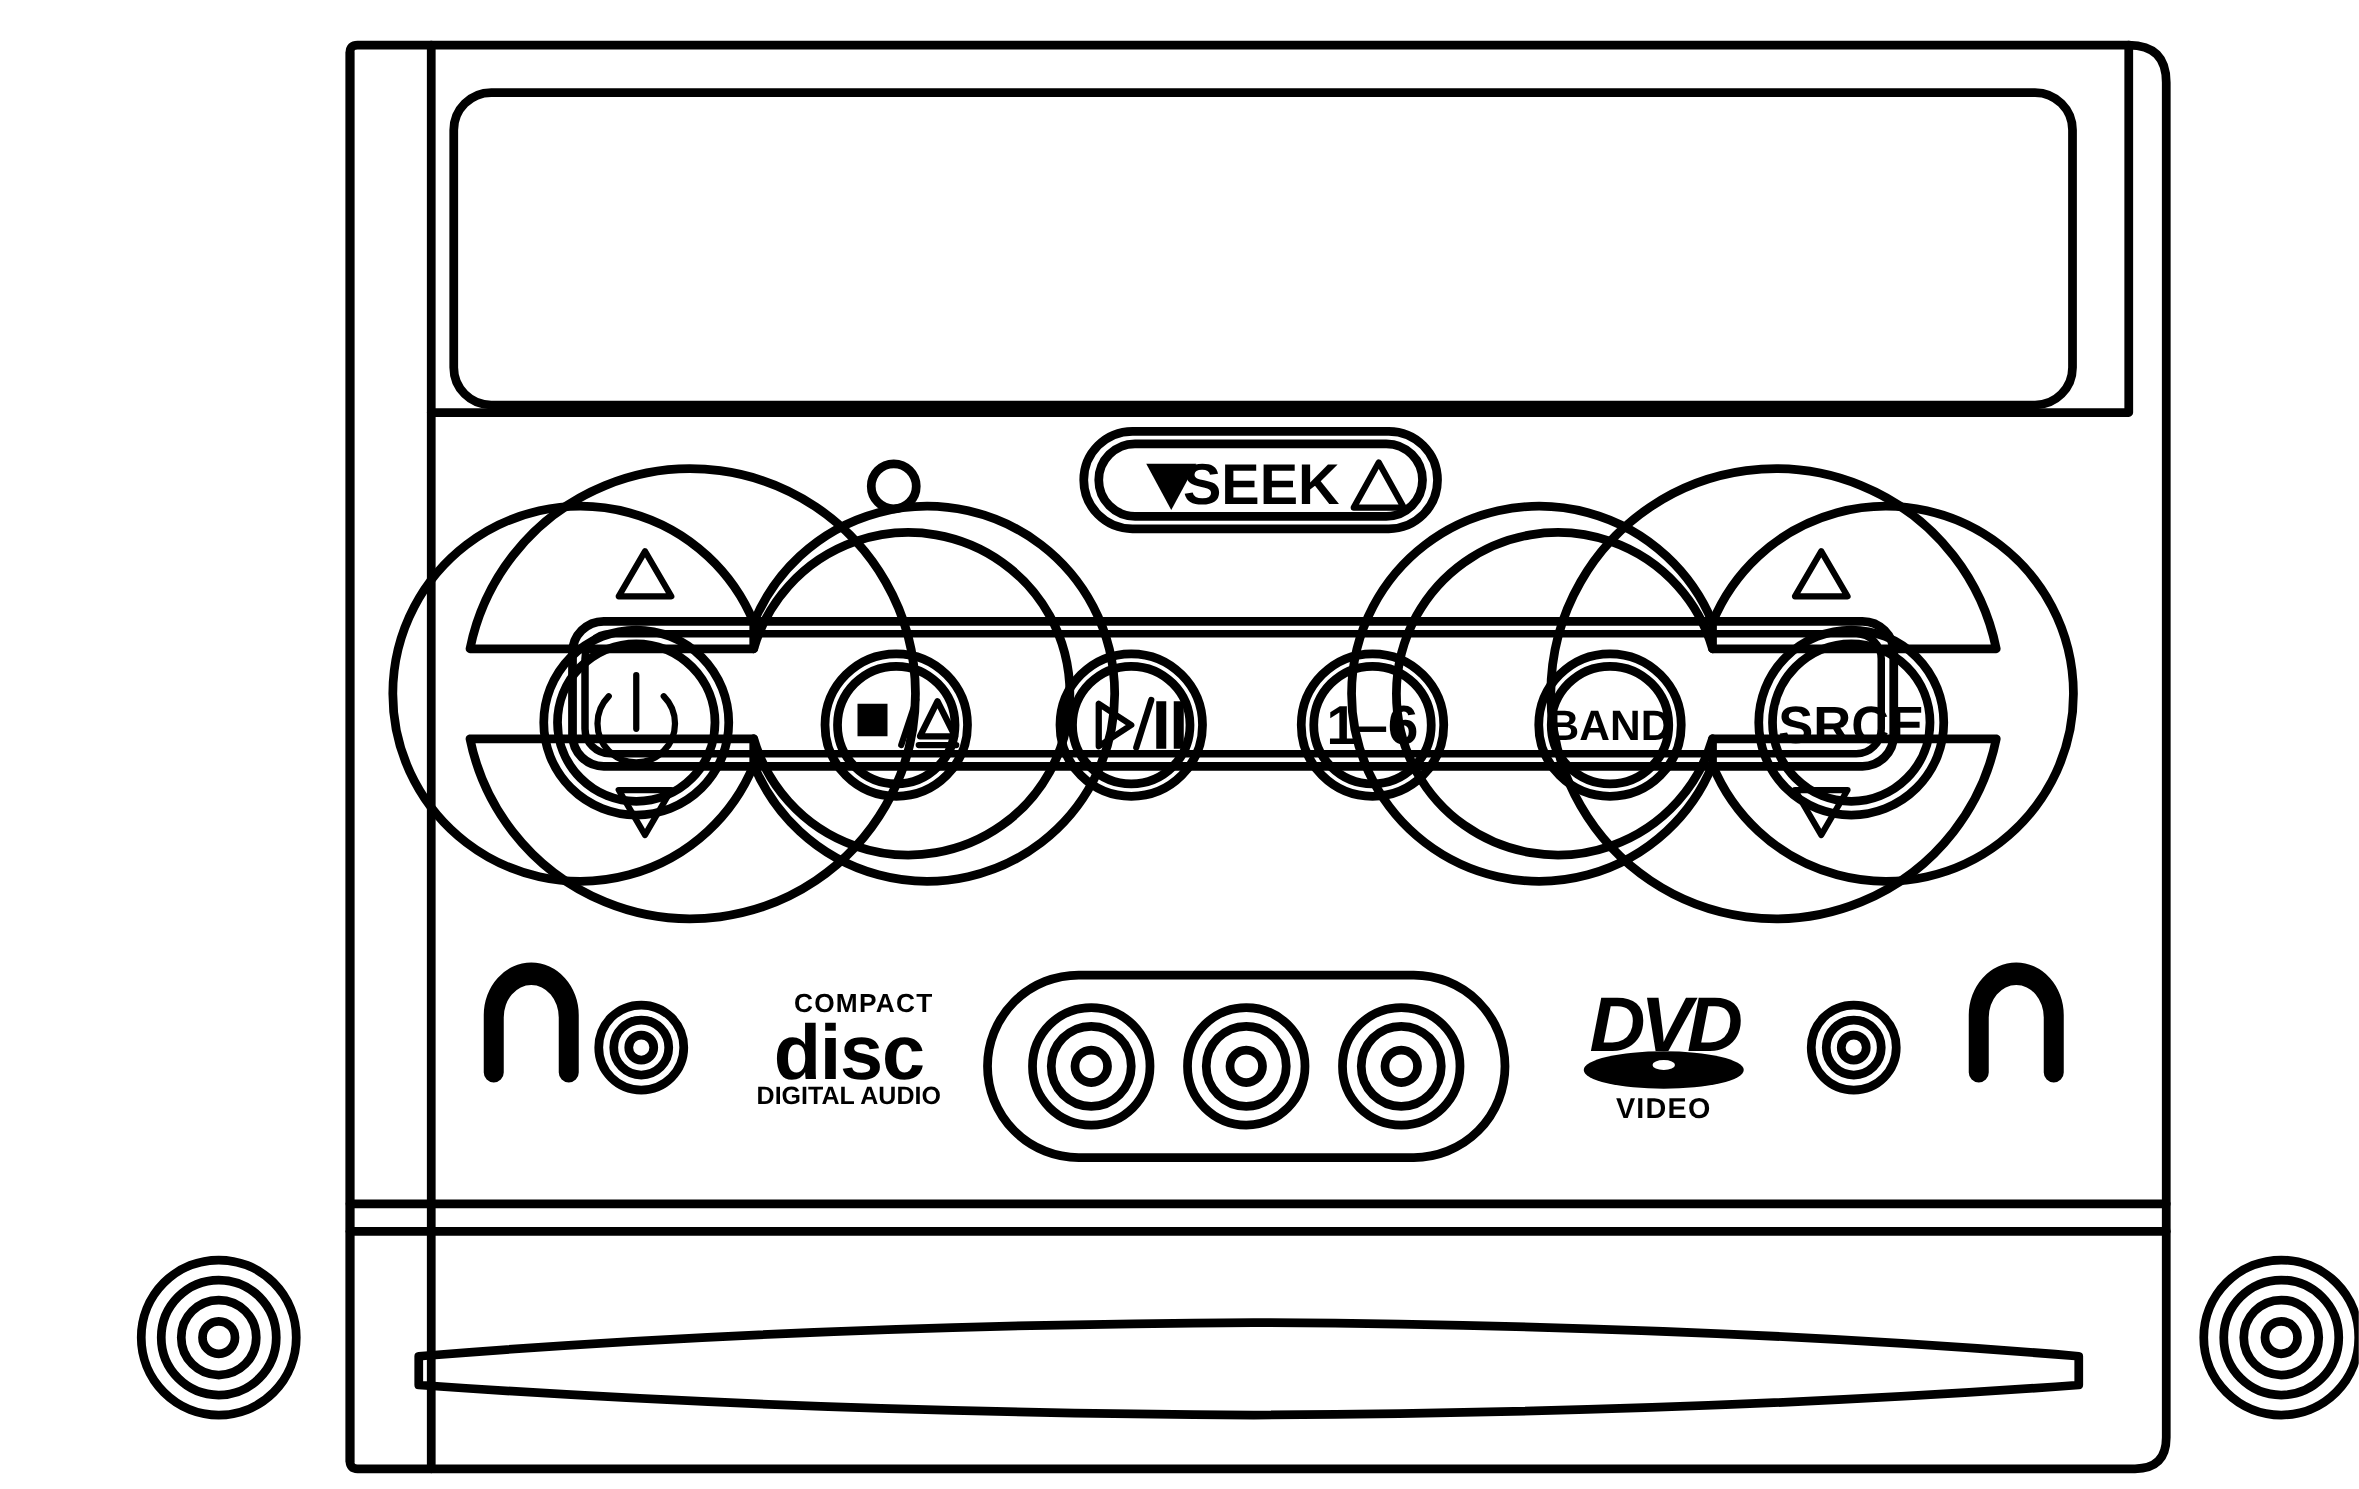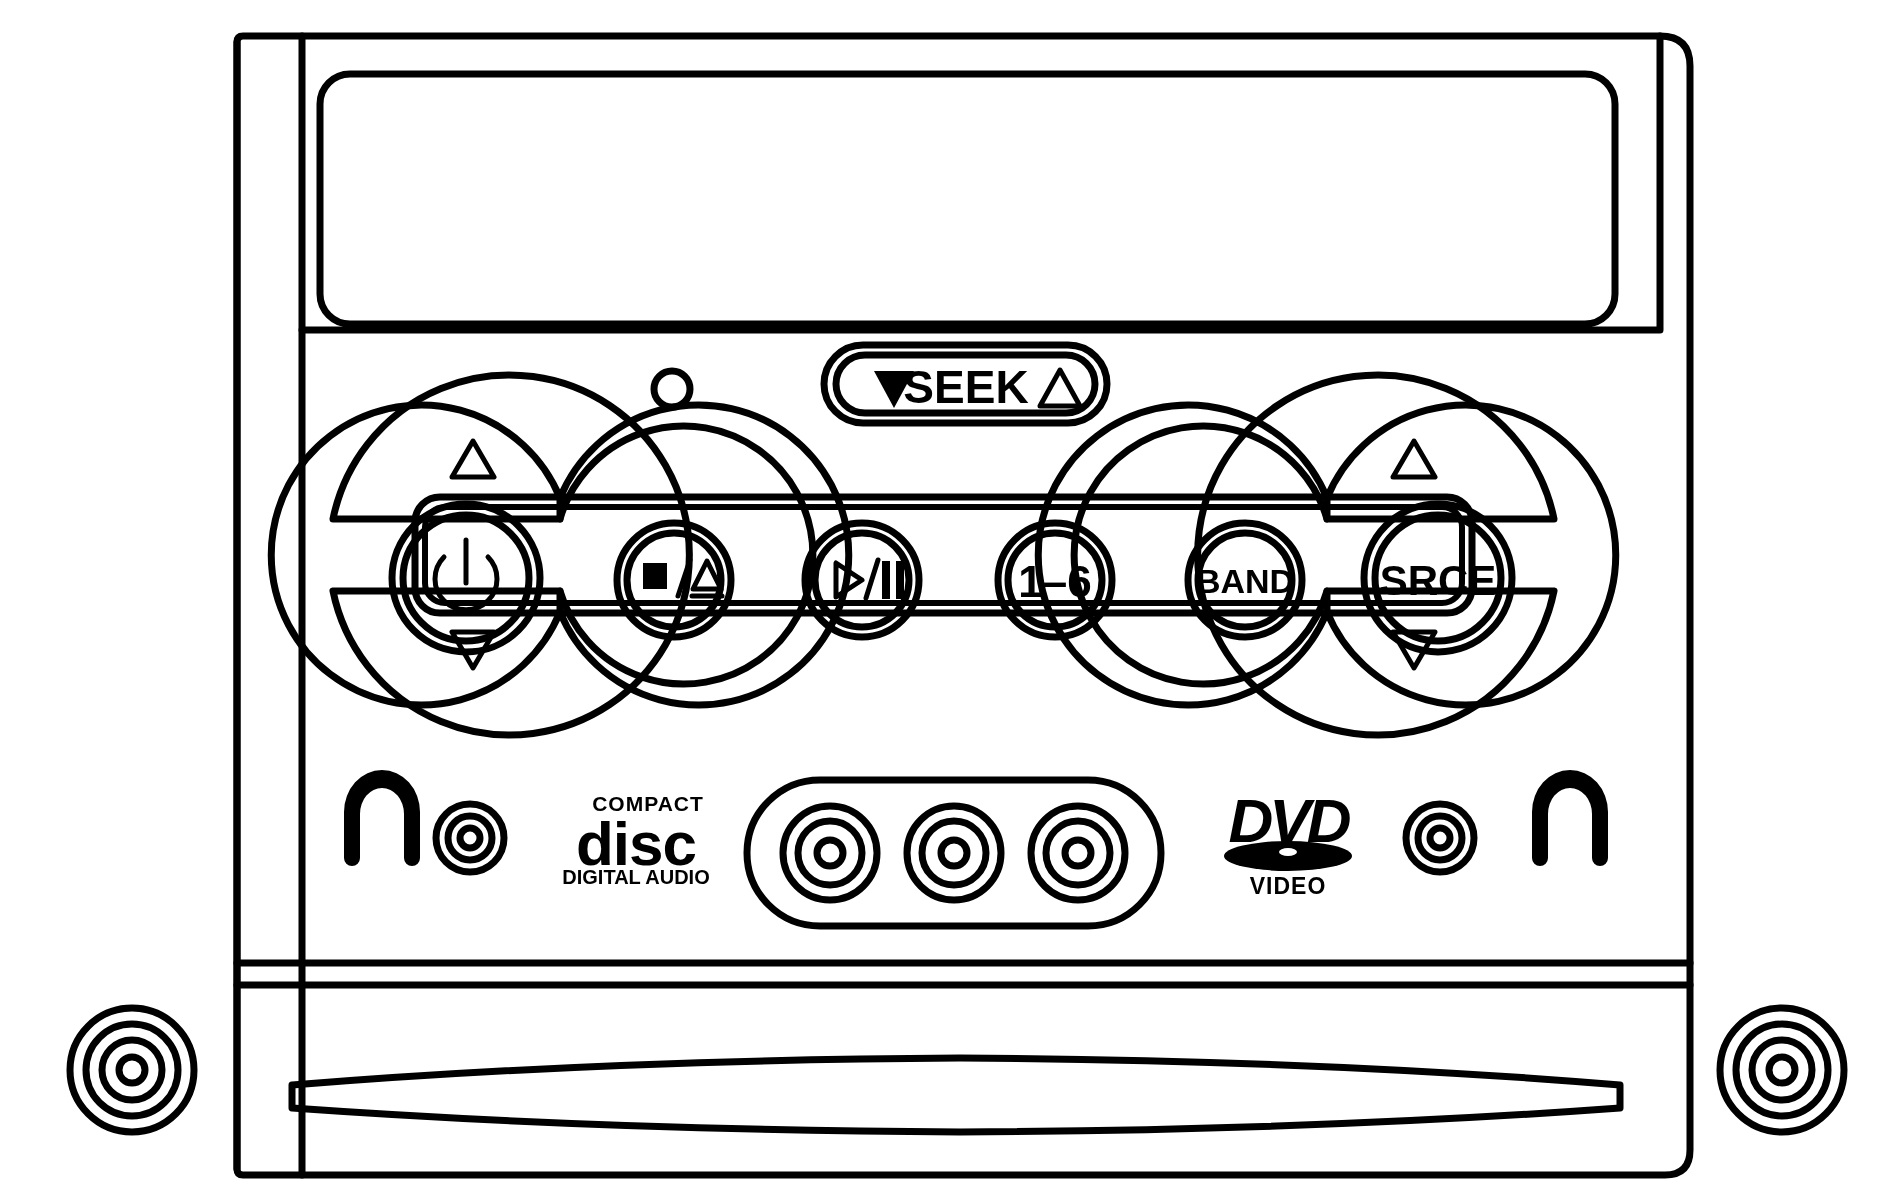--- a/index.html
+++ b/index.html
@@ -1,18 +1,18 @@
 <!DOCTYPE html>
 <html><head>
 <meta charset="utf-8">
 <style>
   html,body{margin:0;padding:0;background:#ffffff;}
   body{width:1887px;height:1191px;overflow:hidden;
        font-family:"Liberation Sans", sans-serif;}
-  #stage{position:relative;width:1624px;height:1191px;background:#fff;}
+  #stage{position:relative;width:1624px;height:1191px;background:#fff;margin-left:43px;}
   svg#unit{display:block;width:1887px;height:1191px;}
   .ln{fill:none;stroke:#000;stroke-width:7;stroke-linecap:round;stroke-linejoin:round;}
   .ln-thin{fill:none;stroke:#000;stroke-width:6;stroke-linecap:round;stroke-linejoin:round;}
   .ln-hair{fill:none;stroke:#000;stroke-width:5;stroke-linecap:round;stroke-linejoin:round;}
   .fillblk{fill:#000;stroke:none;}
   .fillwht{fill:#fff;}
   .btntxt{font-family:"Liberation Sans", sans-serif;font-weight:700;
           fill:#000;text-anchor:middle;dominant-baseline:central;}
   .seektxt{font-family:"Liberation Sans", sans-serif;font-weight:700;
            fill:#000;text-anchor:middle;dominant-baseline:central;

